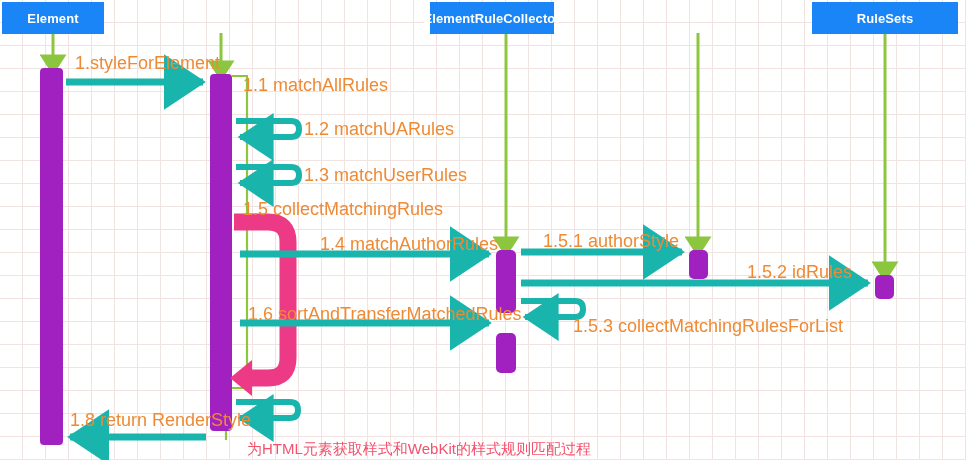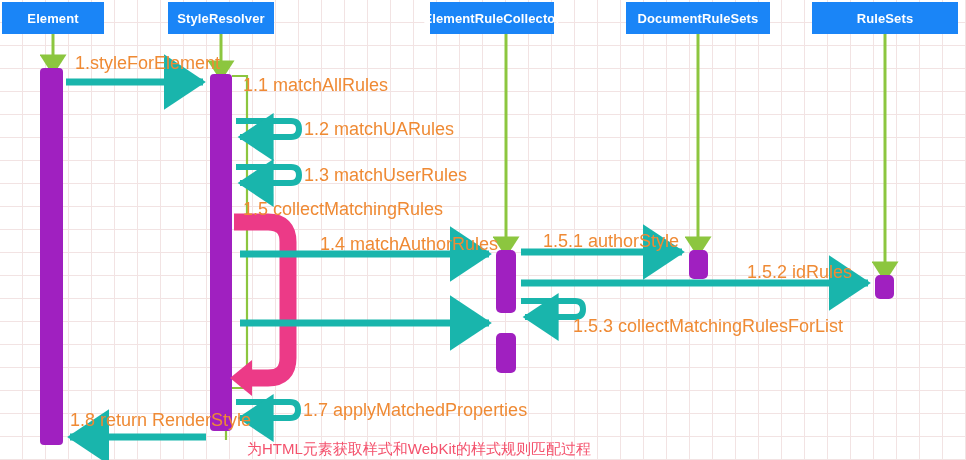--- a/index.html
+++ b/index.html
@@ -118,40 +118,34 @@
     <path d="M 521 301 L 575 301 Q 583 301 583 309 Q 583 317 575 317 L 525 317" fill="none" stroke="#19b5ac" stroke-width="6" stroke-linecap="butt" marker-end="url(#tealHeadL)"></path>
 
     <path d="M 236 402 L 290 402 Q 298 402 298 410 Q 298 418 290 418 L 240 418" fill="none" stroke="#19b5ac" stroke-width="6" stroke-linecap="butt" marker-end="url(#tealHeadL)"></path>
 
     <line x1="206" y1="437" x2="70" y2="437" stroke="#19b5ac" stroke-width="7" marker-end="url(#tealHeadL)"></line>
   </svg>
 
   <div class="actor-box" style="left:2px;  top:2px; width:102px;">
     <span>Element</span>
   </div>
-  <div class="actor-box" style="left:168px; top:2px; width:106px;">
-    <span>StyleResolver</span>
-  </div>
   <div class="actor-box" style="left:430px; top:2px; width:124px;">
     <span>ElementRuleCollector</span>
-  </div>
-  <div class="actor-box" style="left:626px; top:2px; width:144px;">
-    <span>DocumentRuleSets</span>
   </div>
   <div class="actor-box" style="left:812px; top:2px; width:146px;text-align:center;">
     <span>RuleSets</span>
   </div>
 
   <div class="msg-label" style="left:75px;  top:54px;">1.styleForElement</div>
   <div class="msg-label" style="left:243px; top:76px;">1.1 matchAllRules</div>
   <div class="msg-label" style="left:304px; top:120px;">1.2 matchUARules</div>
   <div class="msg-label" style="left:304px; top:166px;">1.3 matchUserRules</div>
   <div class="msg-label" style="left:243px; top:200px;">1.5 collectMatchingRules</div>
   <div class="msg-label" style="left:320px; top:235px;text-align:right;">1.4 matchAuthorRules</div>
   <div class="msg-label" style="left:543px; top:232px;">1.5.1 authorStyle</div>
   <div class="msg-label" style="left:747px; top:263px;">1.5.2 idRules</div>
+  <div class="msg-label" style="left:248px; top:305px;">1.6 sortAndTransferMatchedRules</div>
   <div class="msg-label" style="left:573px; top:317px;">1.5.3 collectMatchingRulesForList</div>
-  <div class="msg-label" style="left:303px; top:401px;">1.7 applyMatchedProperties</div>
   <div class="msg-label" style="left:70px;  top:411px;">1.8 return RenderStyle</div>
 
   <div class="caption" style="left:228px; top:441px;">为HTML元素获取样式和WebKit的样式规则匹配过程</div>
 
 </div>
 
 </body></html>

